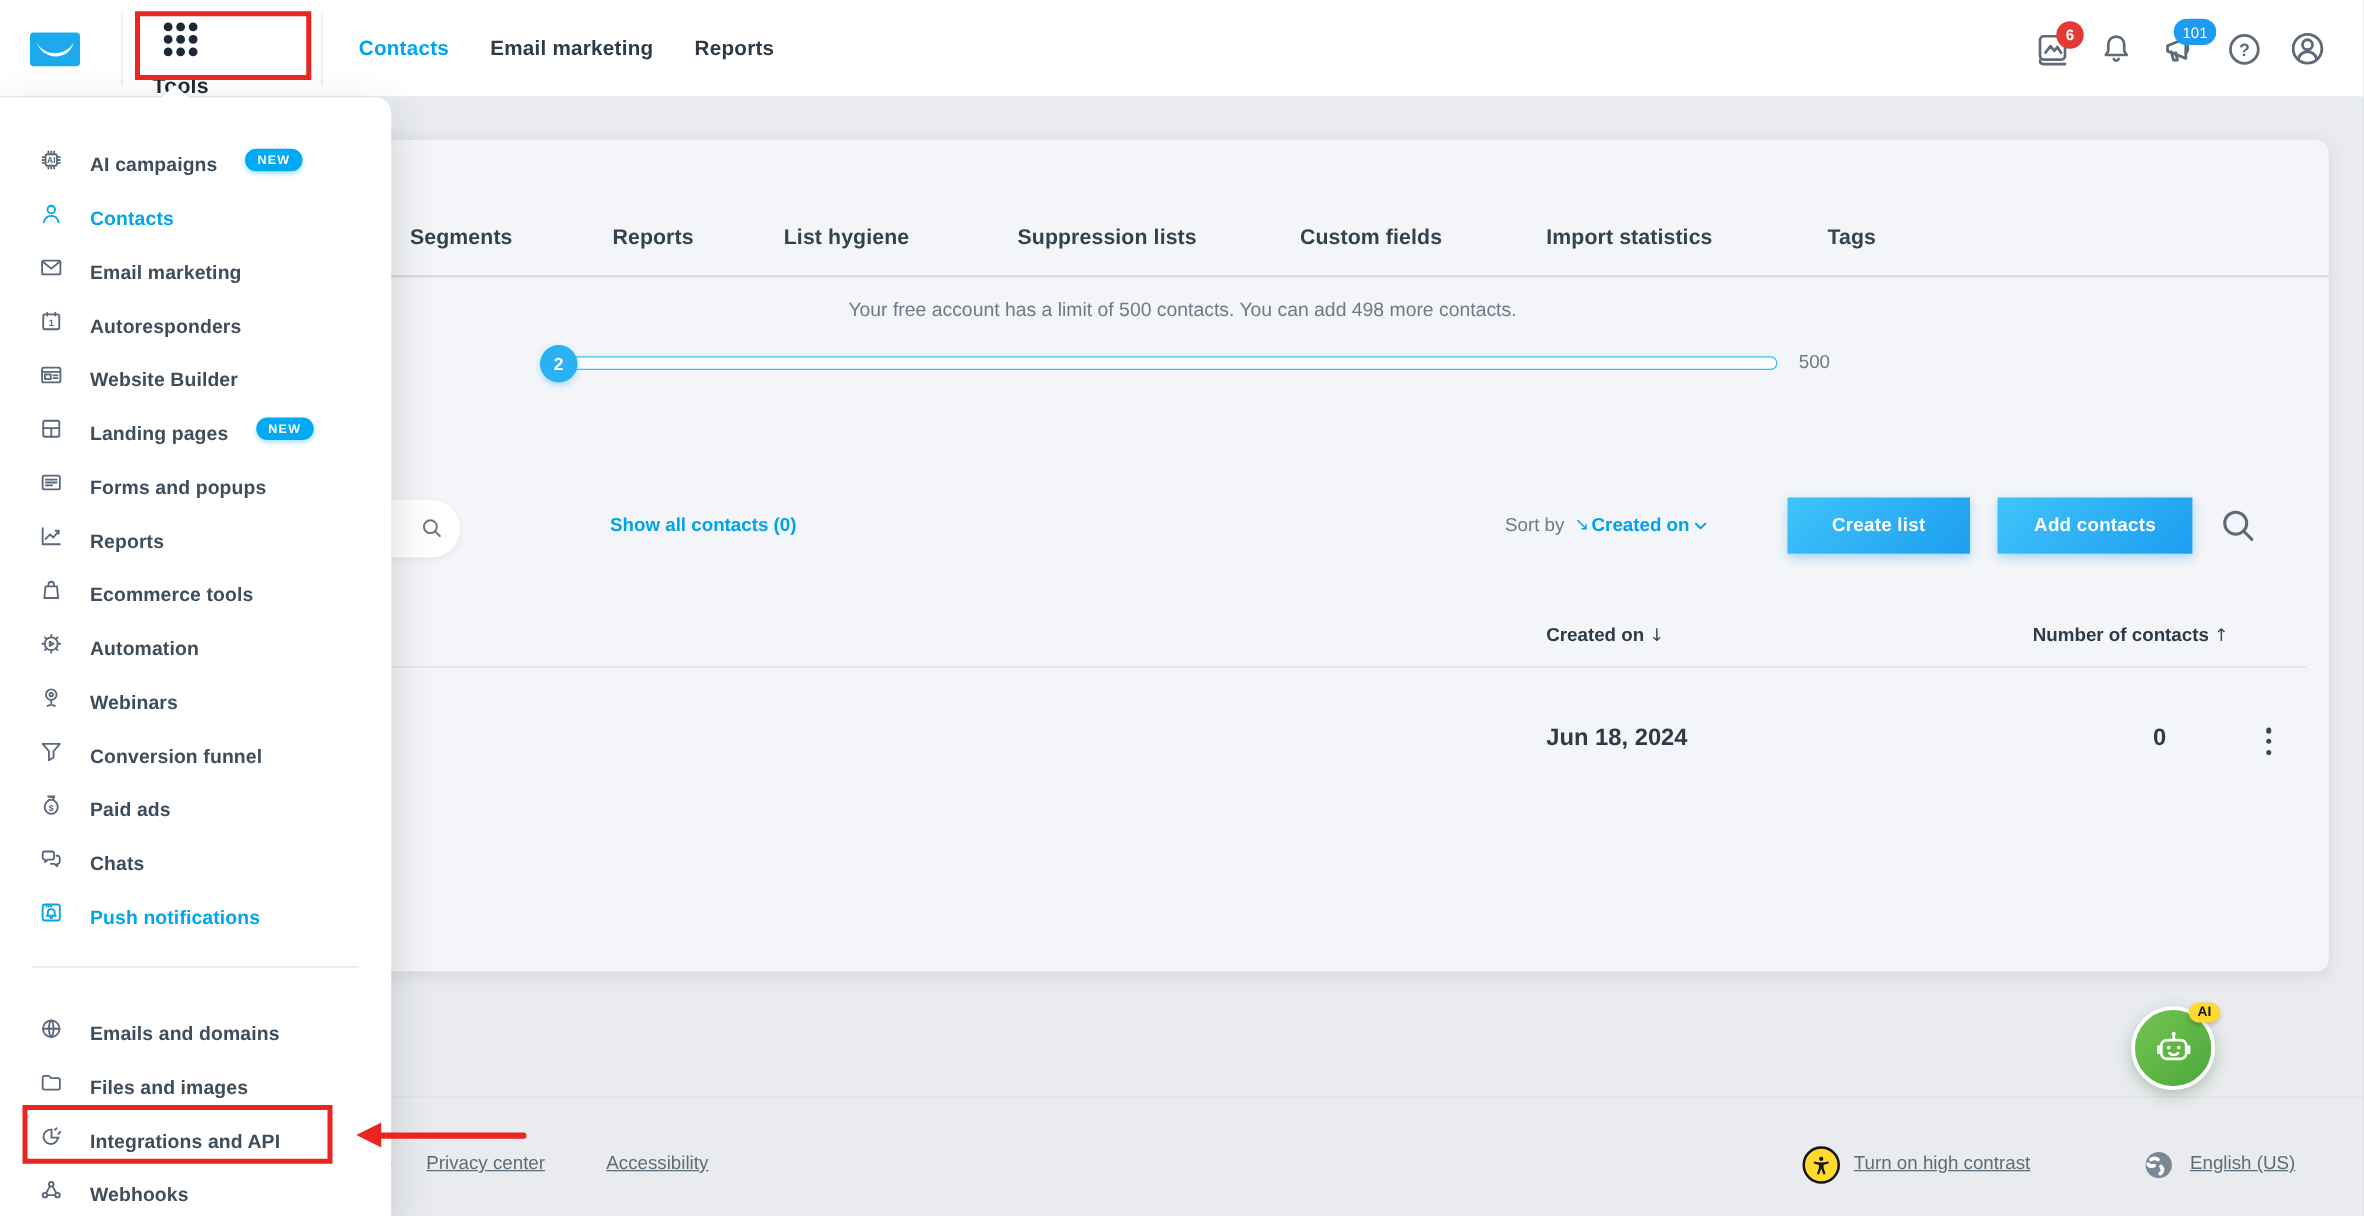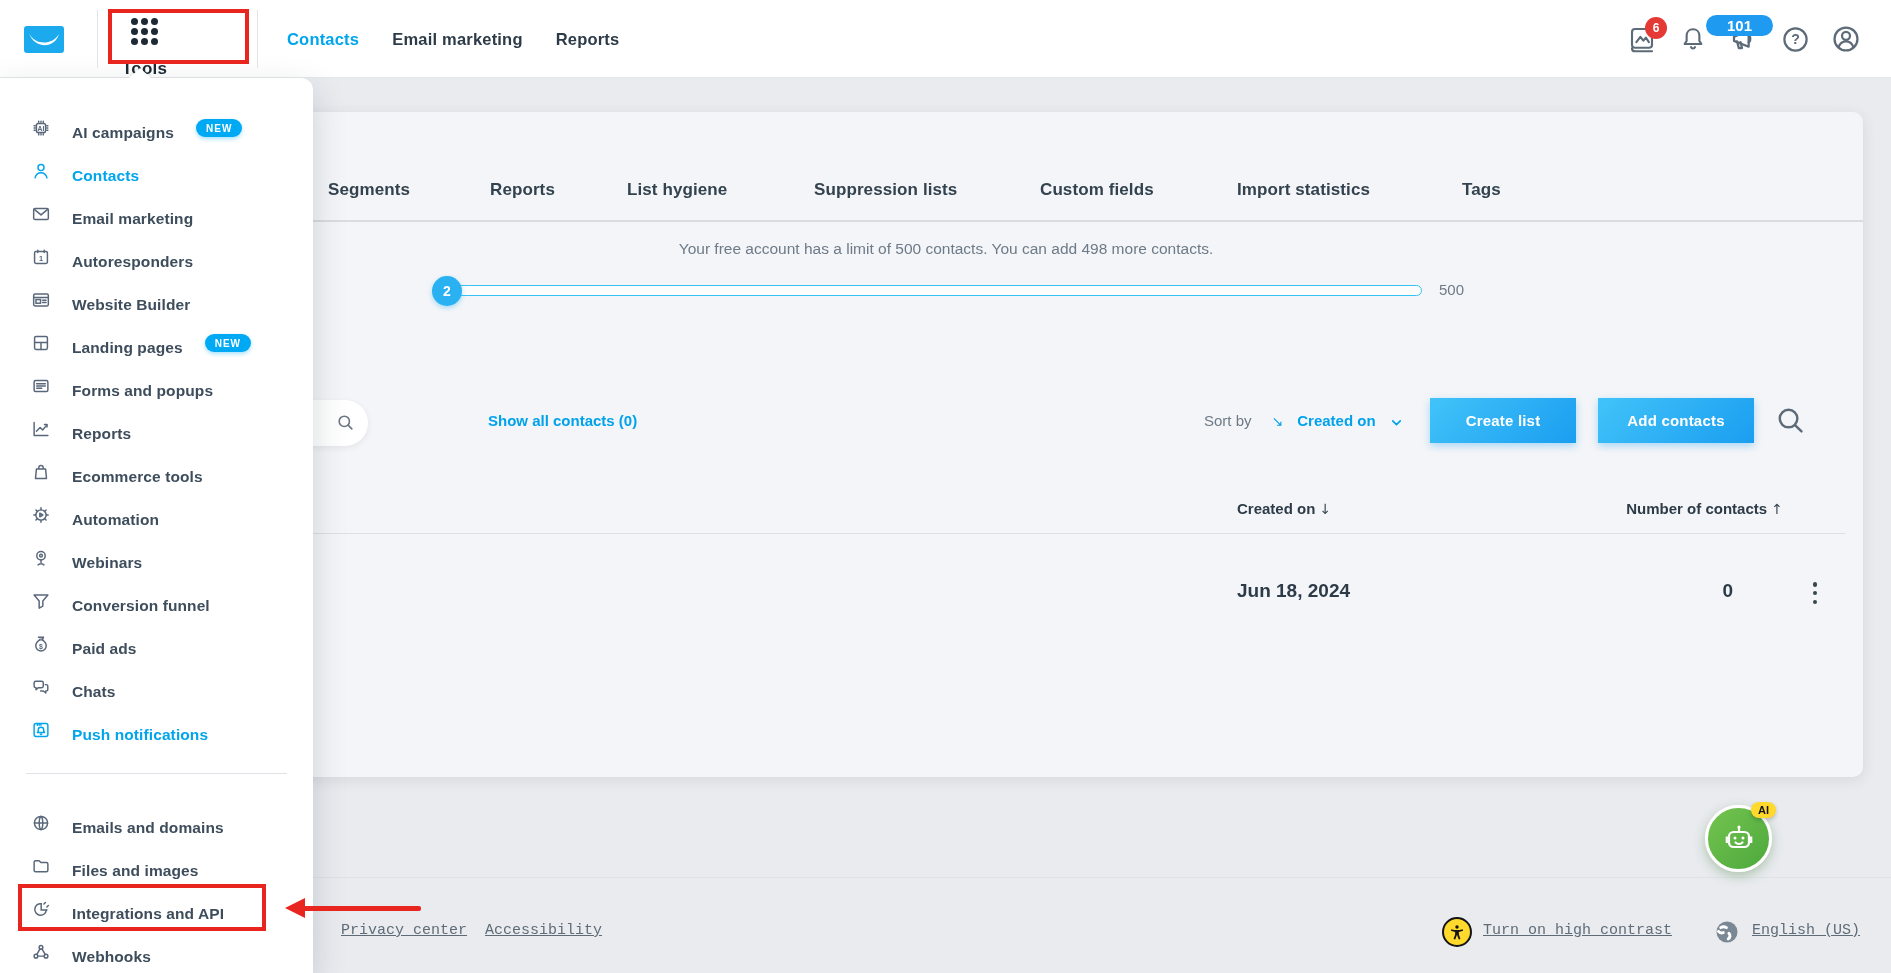--- a/index.html
+++ b/index.html
@@ -18,21 +18,21 @@
   .grid-icon i { width:7px; height:7px; border-radius:50%; background:#1d2a36; }
   .tools-label { font-size:17px; font-weight:700; color:#1d2a36; letter-spacing:.2px; }
   .nav { position:absolute; left:287px; top:0; height:78px; display:flex; align-items:center; gap:33px; }
   .nav-link { font-size:16.5px; font-weight:700; color:#2c3b47; letter-spacing:.2px; cursor:pointer; }
   .nav-link.active { color:#00a5ec; }
   .tb-icons { position:absolute; right:28px; top:0; height:78px; display:flex; align-items:center; gap:17px; }
   .tb-icon-btn { position:relative; width:34px; height:34px; display:flex; align-items:center; justify-content:center; cursor:pointer; color:#5d6b79; }
   .badge-red { position:absolute; top:-5px; right:-8px; min-width:22px; height:22px; border-radius:11px; background:#e53935;
                color:#fff; font-size:12px; font-weight:700; display:flex; align-items:center; justify-content:center; padding:0 4px; }
   .badge-blue { position:absolute; top:-7px; right:-12px; min-width:30px; height:21px; border-radius:11px; background:#1e9bf0;
-               color:#fff; font-size:15px; font-weight:700; display:flex; align-items:center; justify-content:center; padding:0 21px; }
+               color:#fff; font-size:12px; font-weight:400; display:flex; align-items:center; justify-content:center; padding:0 7px; }
 
   
   .menu { position:absolute; left:0; top:78px; width:313px; height:895px; background:#ffffff; z-index:40;
           border-radius:0 12px 0 0; box-shadow:0 12px 34px rgba(30,42,55,.18); }
   .menu-caret { position:absolute; left:128px; top:-10px; width:0; height:0; z-index:41;
                 border-left:12px solid transparent; border-right:12px solid transparent; border-bottom:11px solid #ffffff;
                 filter:drop-shadow(0 -2px 1px rgba(30,42,55,.08)); }
   .menu-group { position:absolute; left:0; width:313px; }
   .menu-group.g1 { top:28px; }
   .menu-group.g2 { top:723px; }
@@ -67,21 +67,21 @@
   .progress-circle { position:absolute; left:12px; top:2px; width:30px; height:30px; border-radius:50%; background:#29b1f1;
                      color:#fff; font-size:14px; font-weight:700; display:flex; align-items:center; justify-content:center; z-index:2;
                      box-shadow:0 2px 5px rgba(41,177,241,.4); }
   .progress-bar { position:absolute; left:32px; top:11px; width:970px; height:11px; border:1.5px solid #35c3f5; border-radius:6px; background:#fdfdfe; }
   .progress-max { position:absolute; left:1019px; top:7px; font-size:15px; color:#6d7a87; }
 
   .search-pill { position:absolute; left:-46px; top:288px; width:118px; height:46px; background:#ffffff; border-radius:23px;
                  box-shadow:0 2px 6px rgba(35,46,60,.08); cursor:text; }
   .search-pill svg { position:absolute; left:86px; top:13px; color:#6a7683; }
   .show-all { position:absolute; left:192px; top:300px; font-size:15px; font-weight:600; color:#00a2ec; cursor:pointer; }
-  .sort-group { position:absolute; left:908px; top:300px; display:flex; align-items:flex-end; gap:14px; }
+  .sort-group { position:absolute; left:908px; top:300px; display:flex; align-items:flex-start; gap:2px; }
   .sort-label { font-size:15px; color:#6d7a87; }
   .glyph { font-family:"DejaVu Sans", sans-serif; }
   .sort-dir { color:#00a2ec; font-size:14px; margin-left:6px; }
   .sort-value { font-size:15px; font-weight:600; color:#00a2ec; cursor:pointer; }
   .sort-chevron { color:#00a2ec; margin-top:2px; cursor:pointer; }
   .btn { position:absolute; top:286px; height:45px; border:none; border-radius:0; color:#fff; font-size:15px; font-weight:700;
          font-family:"Liberation Sans",sans-serif; letter-spacing:.2px; cursor:pointer;
          background:linear-gradient(135deg,#41c3f9 0%,#1b9ef0 100%); box-shadow:0 3px 8px rgba(27,158,240,.35); }
   .btn.create { left:1134px; width:146px; }
   .btn.add { left:1302px; width:156px; }
@@ -98,21 +98,21 @@
   .td-date { position:absolute; left:941px; top:8px; font-size:19px; font-weight:700; color:#2c3b47; }
   .td-count { position:absolute; left:1380px; top:8px; width:57px; text-align:right; font-size:19px; font-weight:700; color:#2c3b47; }
   .kebab { position:absolute; left:1508px; top:8px; width:22px; height:26px; display:flex; flex-direction:column;
            align-items:center; justify-content:space-between; padding:2px 0; cursor:pointer; }
   .kebab i { width:4.5px; height:4.5px; border-radius:50%; background:#39454f; }
 
   
   .footer-sep { position:absolute; left:0; top:877px; width:1891px; height:1px; background:#dfe2e7; z-index:5; }
   .footer { position:absolute; left:0; top:914px; width:1891px; height:40px; z-index:6; }
   .copyright { position:absolute; left:303px; top:10px; font-size:14px; color:#6d7a87; }
-  .f-link { position:absolute; top:8px; font-size:15px; color:#5f6c78; text-decoration:underline; cursor:pointer; white-space:nowrap;font-family:Liberation Mono, monospace; }
+  .f-link { position:absolute; top:8px; font-size:15px; color:#5f6c78; text-decoration:underline; cursor:pointer; white-space:nowrap; }
   .f-link.privacy { left:341px; }
   .f-link.access { left:485px; }
   .f-link.contrast { left:1483px; }
   .f-link.lang { left:1752px; }
   .acc-icon { position:absolute; left:1442px; top:3px; width:30px; height:30px; border-radius:50%; background:#ffd92b;
               border:2.5px solid #141414; display:flex; align-items:center; justify-content:center; }
   .globe-icon { position:absolute; left:1712px; top:3px; width:30px; height:30px; color:#7a8794; }
 
   
   .ai-fab { position:absolute; left:1705px; top:805px; width:67px; height:67px; border-radius:50%; z-index:20; cursor:pointer;

